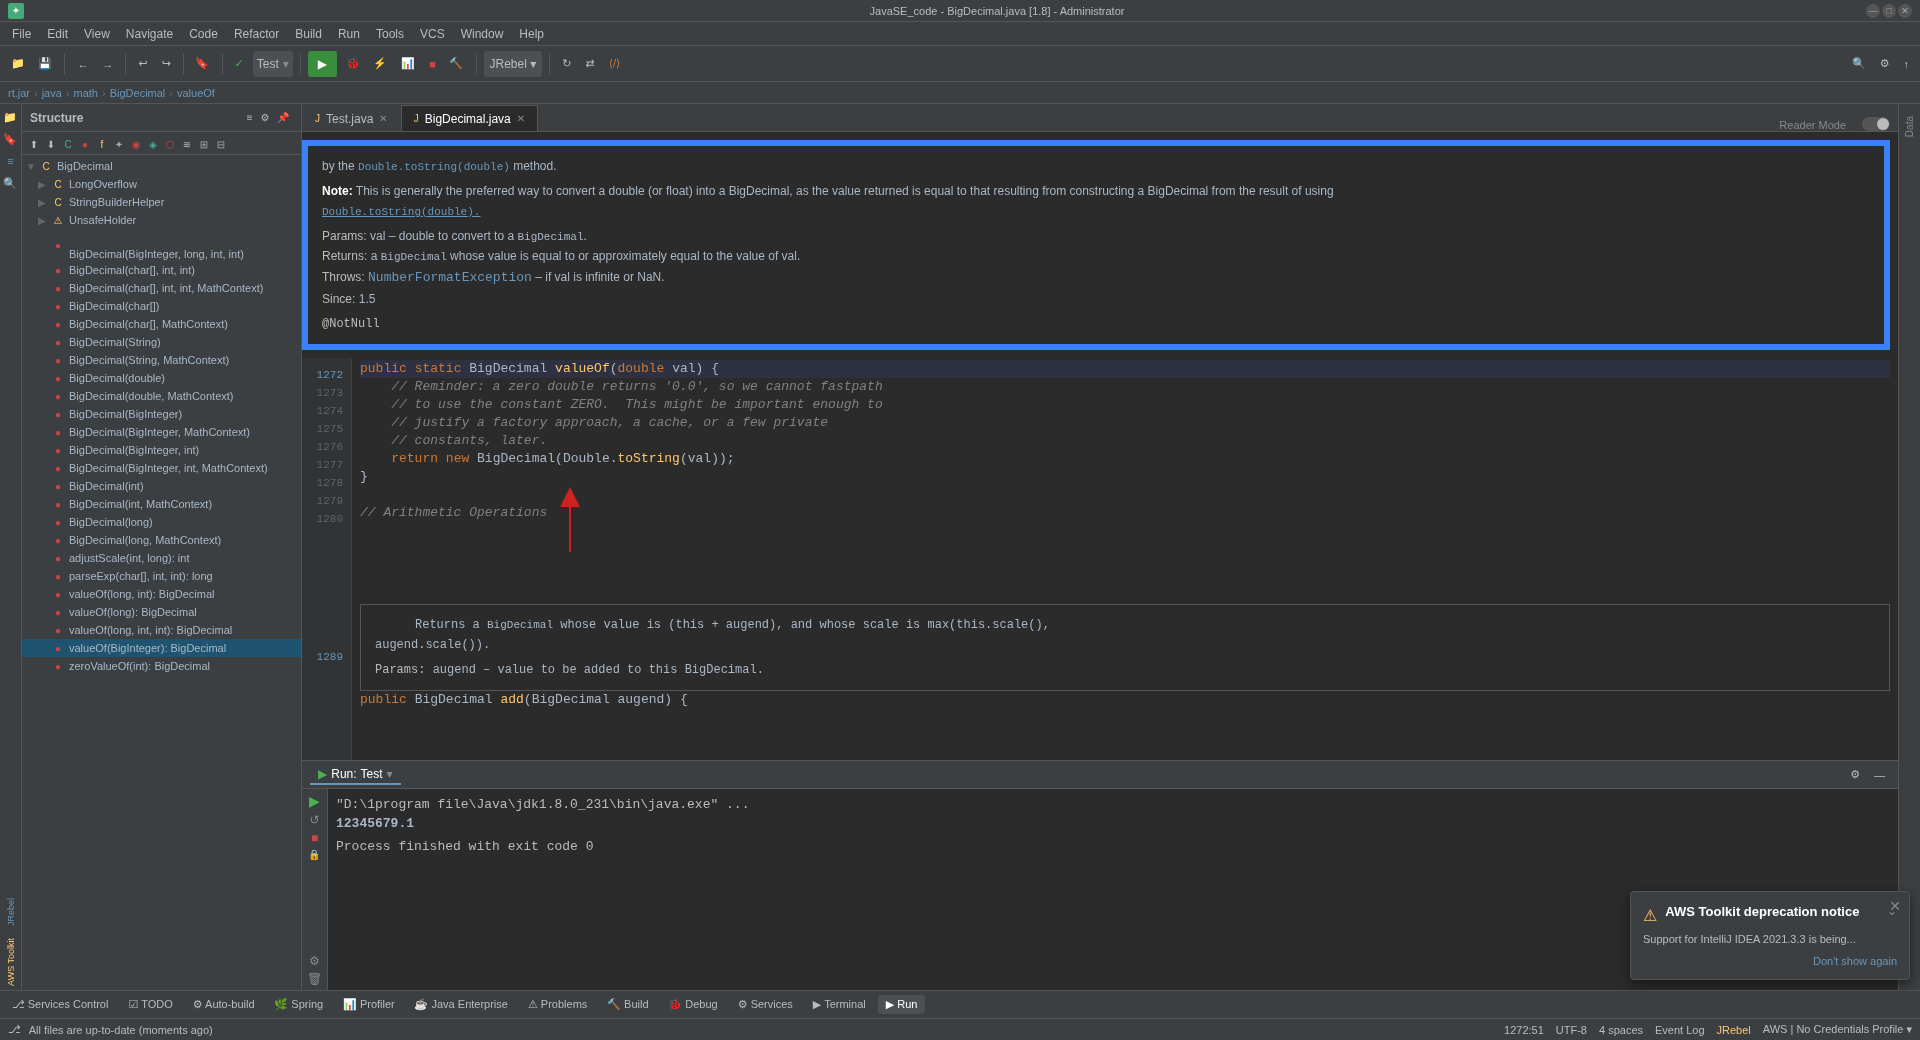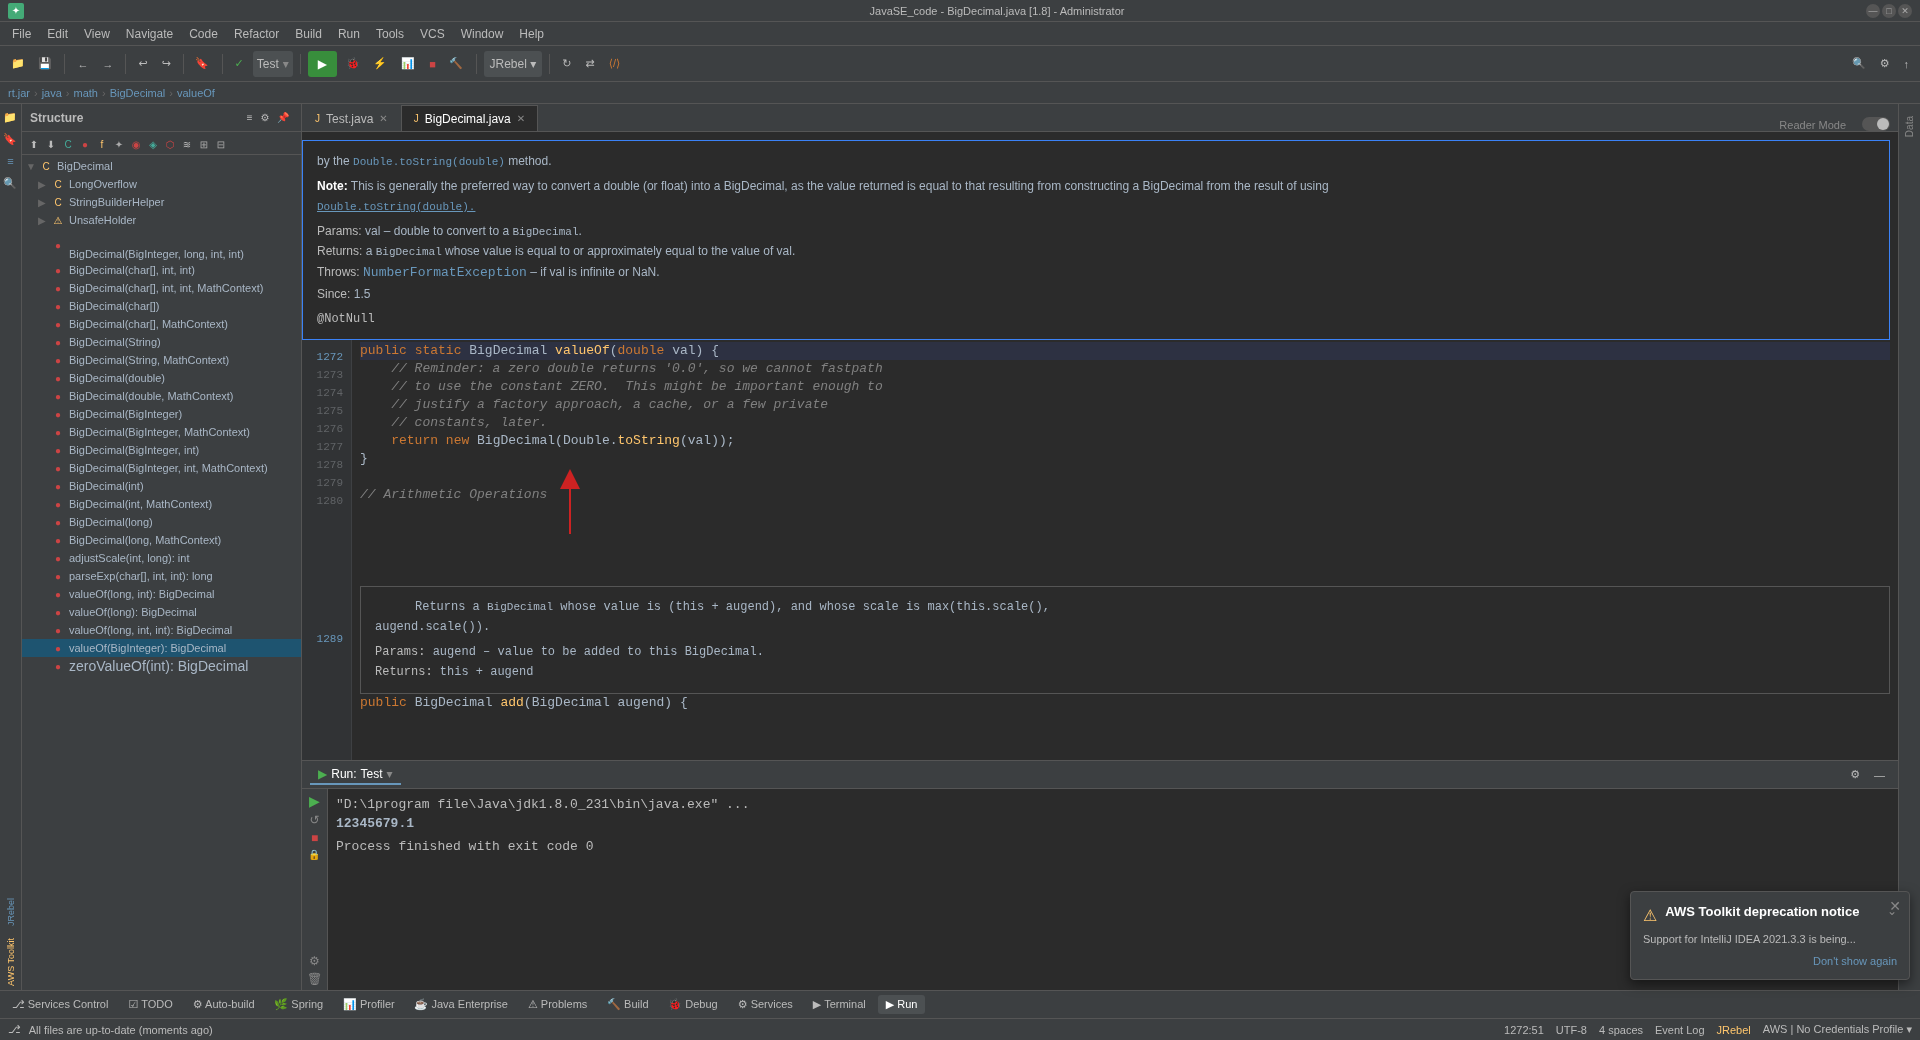--- a/index.html
+++ b/index.html
@@ -360,21 +360,21 @@
         <span style="font-size:11px;">valueOf(long, int, int): BigDecimal</span>
       </div>
       <div class="tree-item selected">
         <span class="tree-indent" style="width:24px;"></span>
         <span class="tree-icon icon-red">●</span>
         <span style="font-size:11px;">valueOf(BigInteger): BigDecimal</span>
       </div>
       <div class="tree-item">
         <span class="tree-indent" style="width:24px;"></span>
         <span class="tree-icon icon-red">●</span>
-        <span style="font-size:14px;">zeroValueOf(int): BigDecimal</span>
+        <span style="font-size:11px;">zeroValueOf(int): BigDecimal</span>
       </div>
     </div>
   </div>
 
   <div id="editor-area">
     <div id="tabs-bar">
       <div class="editor-tab">
         <span class="tab-icon">J</span>
         <span>Test.java</span>
         <span class="close-btn">✕</span>
@@ -388,21 +388,21 @@
       <div style="display:flex; align-items:center; padding:0 8px; color:#888; font-size:11px;">Reader Mode</div>
       <div style="display:flex; align-items:center; padding:0 8px;">
         <div style="width:28px; height:14px; background:#555; border-radius:7px; display:flex; align-items:center; padding:1px;">
             <div style="width:12px; height:12px; background:#bbb; border-radius:6px; margin-left:auto;"></div>
           </div>
       </div>
     </div>
 
     <div id="code-editor" style="flex:1; display:flex; flex-direction:column; overflow:hidden;">
 
-      <div style="background:#2b2b2b; border:1px solid #3b82f6; margin:8px 8px 0 0; padding:10px 14px; font-size:12px; line-height:1.7;">
+      <div style="background:#2b2b2b; border:6px solid #3b82f6; margin:8px 8px 8px 0; padding:10px 14px; font-size:12px; line-height:1.7;">
         <div style="color:#a9b7c6;">by the <span style="color:#6897bb; font-family:'Courier New',monospace; font-size:11px;">Double.toString(double)</span> method.</div>
         <div style="margin-top:4px;">
           <span style="color:#fff; font-weight:bold;">Note:</span>
           <span style="color:#a9b7c6;"> This is generally the preferred way to convert a double (or float) into a BigDecimal, as the value returned is equal to that resulting from constructing a BigDecimal from the result of using</span>
         </div>
         <div><a href="#" style="color:#6897bb; font-family:'Courier New',monospace; font-size:11px;">Double.toString(double).</a></div>
         <div style="margin-top:4px;">
           <span style="color:#bbb;">Params:</span>
           <span style="color:#a9b7c6;"> val – double to convert to a <span style="font-family:'Courier New',monospace; font-size:11px;">BigDecimal</span>.</span>
         </div>
@@ -456,24 +456,20 @@
 
           <div style="border:1px solid #555; padding:10px 14px; font-size:12px; line-height:1.7; margin-top:2px;">
             <div style="color:#a9b7c6;margin-left:40px;">
               Returns a <span style="font-family:'Courier New',monospace; font-size:11px;">BigDecimal</span> whose value is (this + augend), and whose scale is max(this.scale(),
             </div>
             <div style="color:#a9b7c6;">augend.scale()).</div>
             <div style="margin-top:4px;">
               <span style="color:#bbb;">Params:</span>
               <span style="color:#a9b7c6;"> augend – value to be added to this BigDecimal.</span>
             </div>
-            <div>
-              <span style="color:#bbb;">Returns:</span>
-              <span style="color:#a9b7c6;"> this + augend</span>
-            </div>
           </div>
 
           <div class="code-line"><span class="kw">public</span> <span style="color:#a9b7c6;">BigDecimal</span> <span class="method-name">add</span>(<span style="color:#a9b7c6;">BigDecimal</span> <span style="color:#a9b7c6;">augend</span>) {</div>
         </div>
       </div>
     </div>
 
     <div id="bottom-area">
       <div id="bottom-tabs">
         <div id="bottom-tabs-left">

